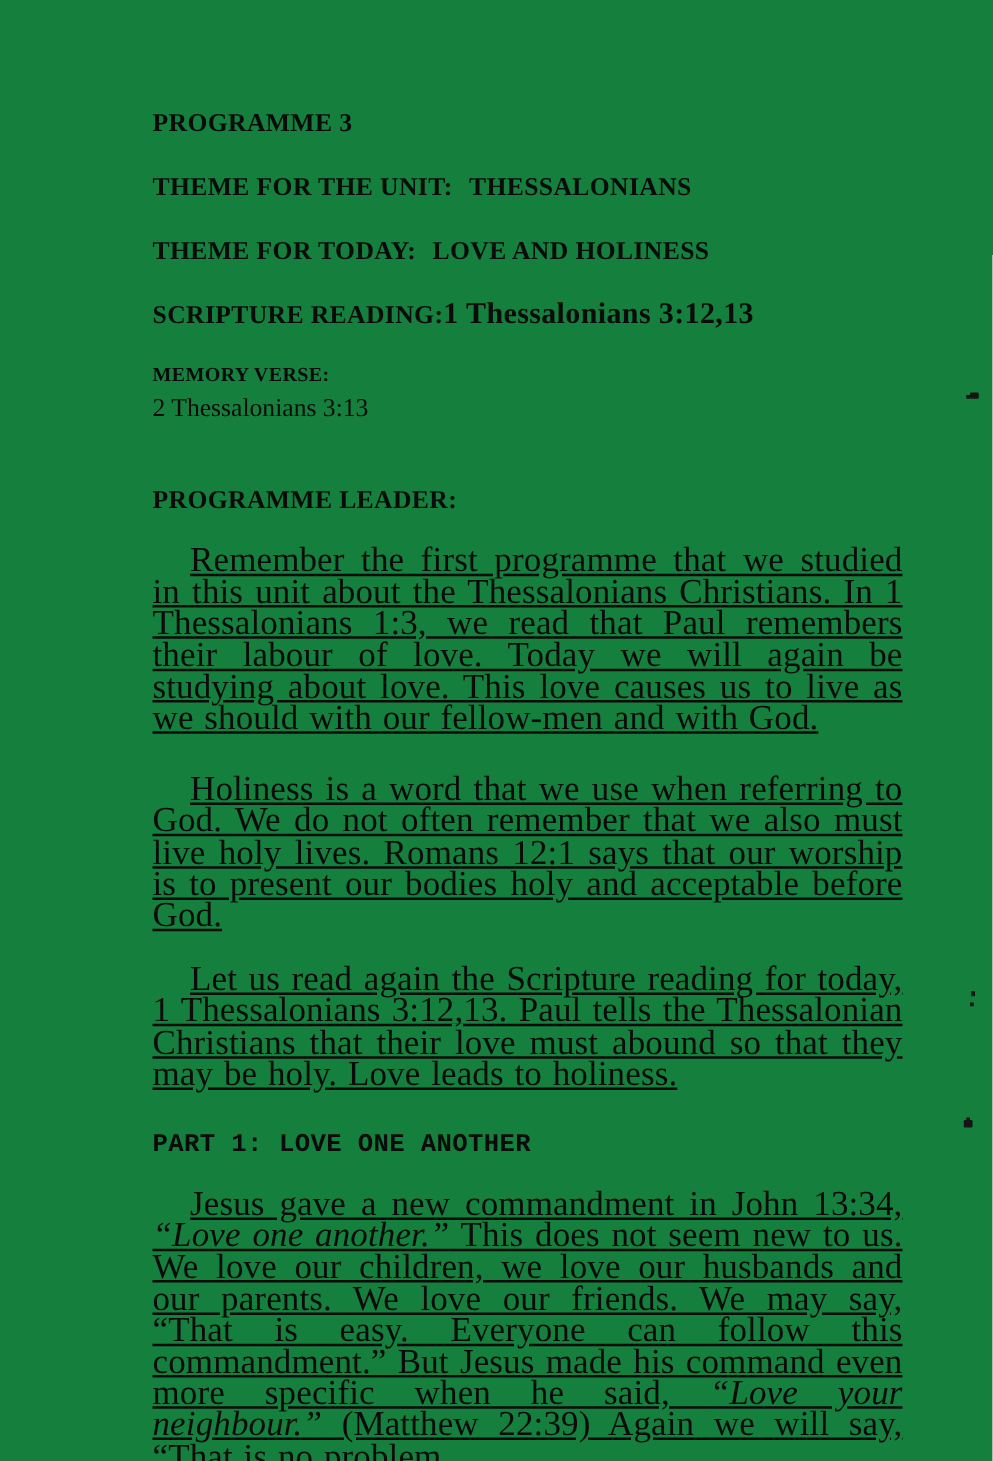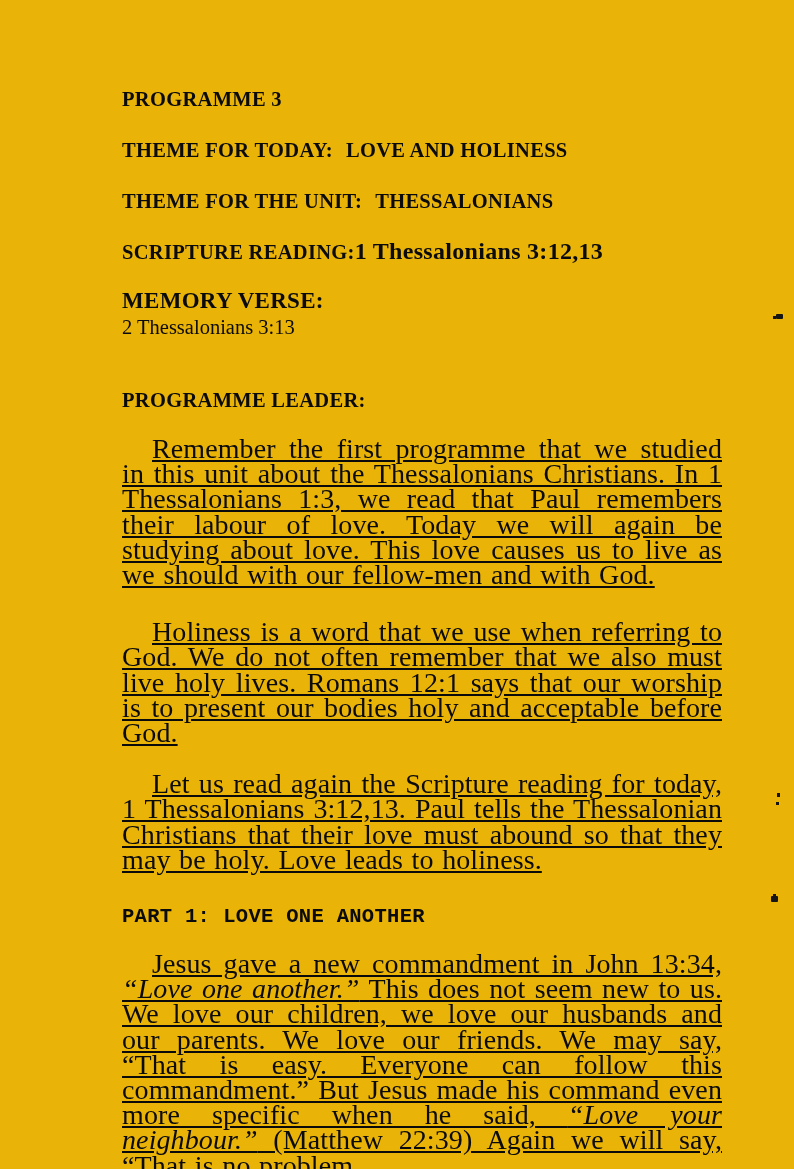--- a/index.html
+++ b/index.html
@@ -6,21 +6,21 @@
   html,body { background:#ffffff; }
   body {
     width:794px; height:1169px;
     font-family:"Liberation Serif", serif;
     color:#0b0b0b;
     -webkit-font-smoothing:antialiased;
   }
   .page {
     position:relative;
     width:794px; height:1169px;
-    background:#eab308;
+    background:#15803d;
     overflow:hidden;
   }
   .content {
     position:absolute;
     left:122px; top:87px;
     width:600px;
   }
   
   .hline {
     font-weight:bold;
@@ -33,21 +33,21 @@
   .hvalue-regular { font-weight:bold; font-size:24px; }
   .mt-26 { margin-top:26px; }
   .mt-25 { margin-top:25px; }
   .mt-23 { margin-top:23px; }
 
   
   .memory-line {
     display:flex;
     justify-content:space-between;
     align-items:flex-end;
-    font-size:23px;
+    font-size:16px;
     line-height:26px;
   }
   .memory-label { font-weight:bold; letter-spacing:0.3px; white-space:nowrap; }
   .memory-quote { font-weight:normal; white-space:nowrap; }
   .memory-ref {
     text-align:left;
     font-size:20.5px;
     line-height:26px;
   }
 
@@ -87,25 +87,25 @@
 <body>
 
 <div class="page">
   <div class="content">
 
     <div class="hline">
       <span>PROGRAMME 3</span>
     </div>
 
     <div class="hline mt-26">
-      <span>THEME FOR TODAY:</span><span class="hvalue">LOVE AND HOLINESS</span>
+      <span>THEME FOR THE UNIT:</span><span class="hvalue">THESSALONIANS</span>
     </div>
 
     <div class="hline mt-26">
-      <span>THEME FOR THE UNIT:</span><span class="hvalue">THESSALONIANS</span>
+      <span>THEME FOR TODAY:</span><span class="hvalue">LOVE AND HOLINESS</span>
     </div>
 
     <div class="hline mt-25">
       <span>SCRIPTURE READING:</span><span class="hvalue-regular">1 Thessalonians 3:12,13</span>
     </div>
 
     <div class="mt-23">
       <div class="memory-line">
         <span class="memory-label">MEMORY VERSE:</span>
       </div>

